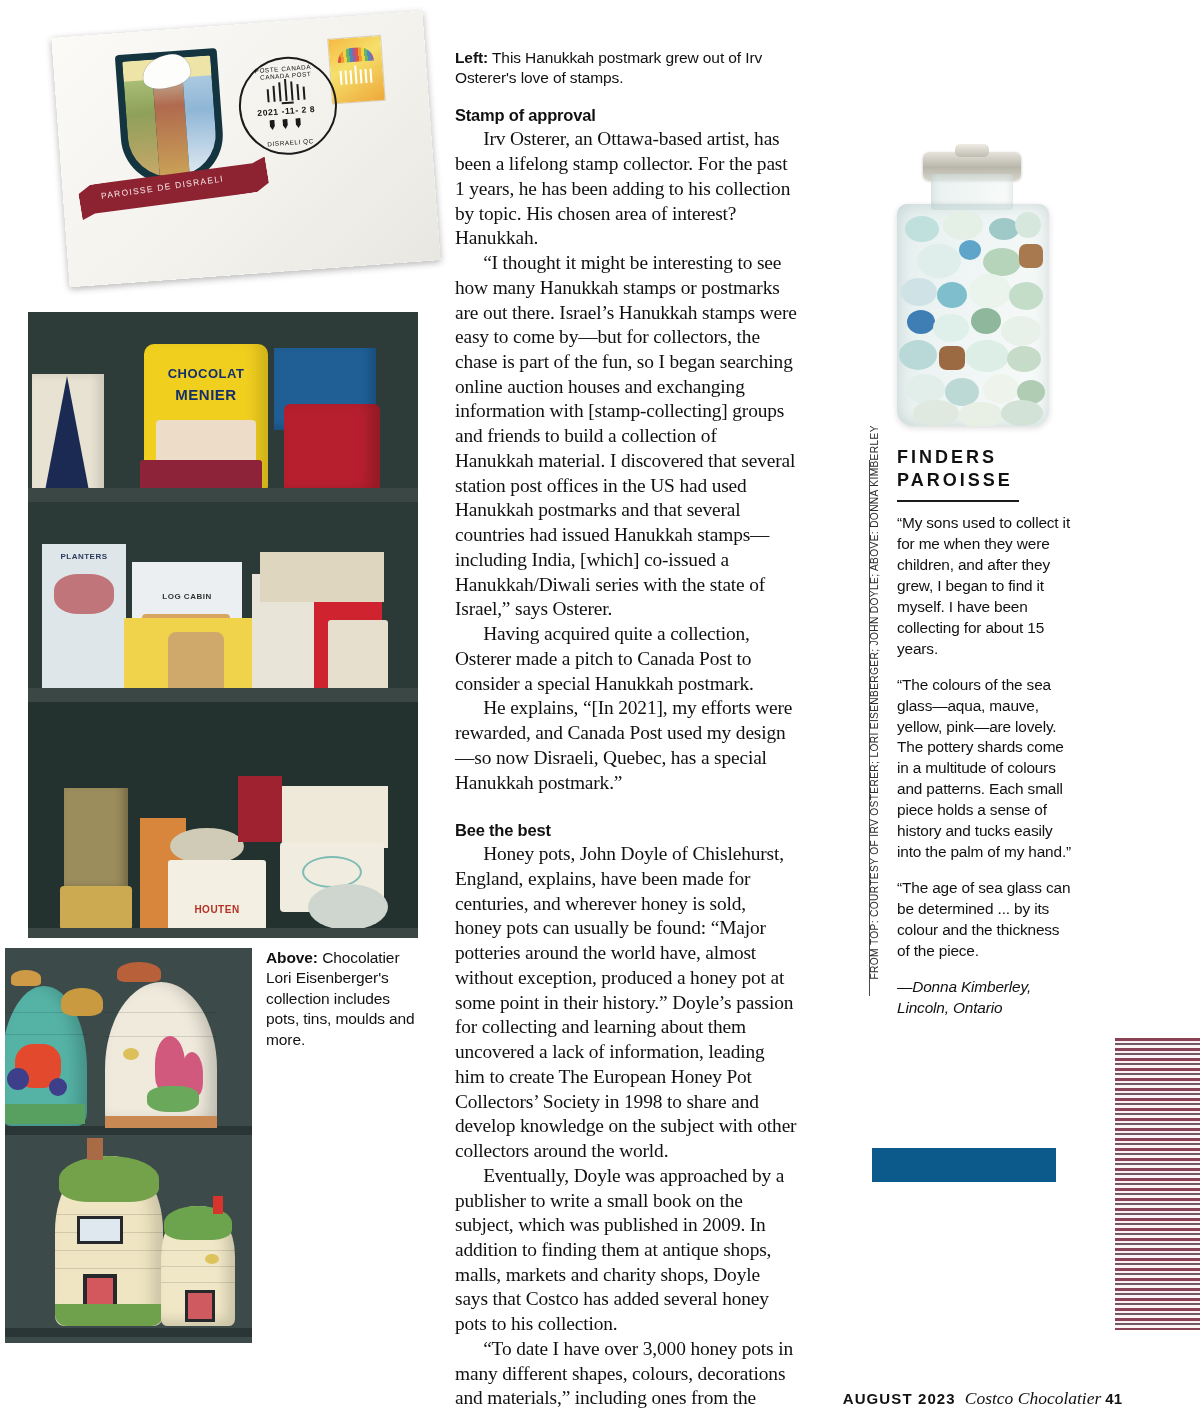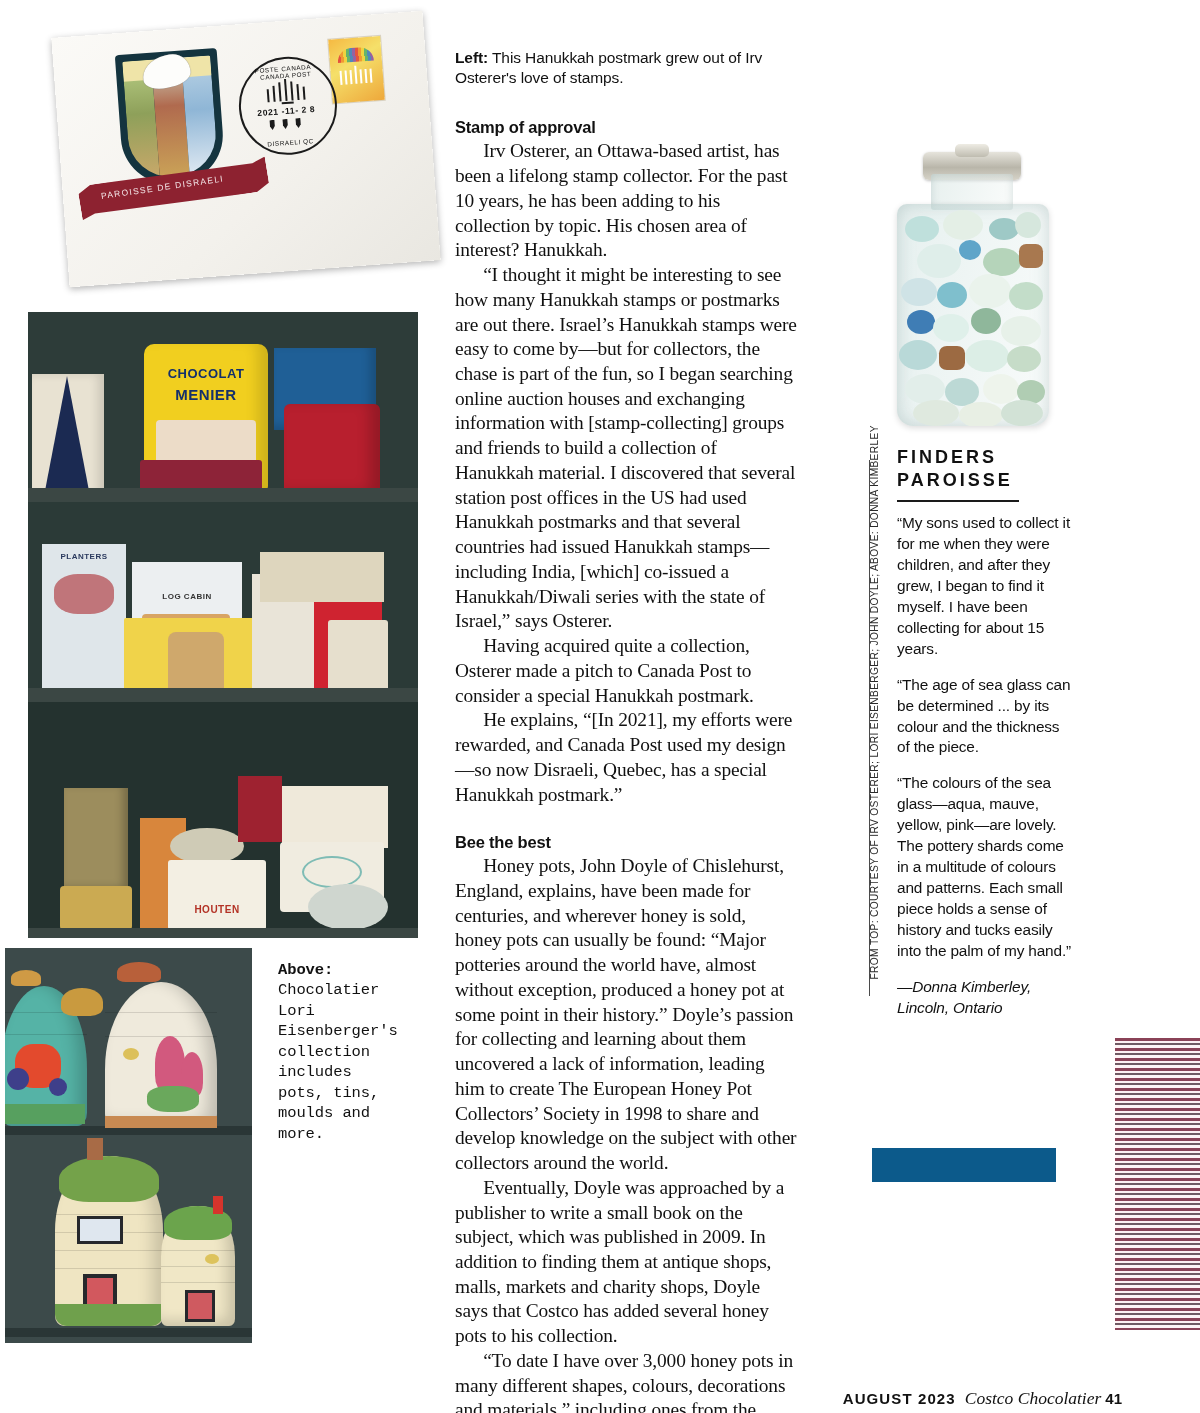--- a/index.html
+++ b/index.html
@@ -6,21 +6,21 @@
   body{width:1200px;height:1413px;position:relative;overflow:hidden;
        font-family:"Liberation Sans",sans-serif;color:#111;}
 
   
   .abs{position:absolute;}
 
   
   #body-column{left:455px;top:32px;width:342px;}
   .caption{font-size:15.5px;line-height:1.32;font-weight:500;letter-spacing:-0.1px;}
   .caption b{font-weight:700;}
-  .subhead{font-size:16.5px;font-weight:700;letter-spacing:-0.2px;margin-top:30px;margin-bottom:2px;}
+  .subhead{font-size:16.5px;font-weight:700;letter-spacing:-0.2px;margin-top:18px;margin-bottom:2px;}
   .body-p{font-family:"Liberation Serif",serif;font-size:19.4px;line-height:1.275;
           text-indent:1.45em;text-align:left;letter-spacing:-0.15px;margin:0;}
 
   
   #left-captions{left:262px;top:944px;width:160px;}
   #left-captions .caption{margin-bottom:0;}
   #left-captions .gap{height:22px;}
 
   
   #sidebar{left:897px;top:446px;width:175px;}
@@ -336,50 +336,50 @@
   </div>
 </div>
 
 <div id="body-column" class="abs">
 
   <p class="caption">
     <b>Left:</b><span> This Hanukkah postmark grew out of Irv Osterer's love of stamps.</span>
   </p>
 
   <div class="subhead">Stamp of approval</div>
-  <p class="body-p">Irv Osterer, an Ottawa-based artist, has been a lifelong stamp collector. For the past 10 years, he has been adding to his collection by topic. His chosen area of interest? Hanukkah.</p>
+  <p class="body-p">Irv Osterer, an Ottawa-based artist, has been a lifelong stamp collector. For the past 1 years, he has been adding to his collection by topic. His chosen area of interest? Hanukkah.</p>
   <p class="body-p">“I thought it might be interesting to see how many Hanukkah stamps or postmarks are out there. Israel’s Hanukkah stamps were easy to come by—but for collectors, the chase is part of the fun, so I began searching online auction houses and exchanging information with [stamp-collecting] groups and friends to build a collection of Hanukkah material. I discovered that several station post offices in the US had used Hanukkah postmarks and that several countries had issued Hanukkah stamps—including India, [which] co-issued a Hanukkah/Diwali series with the state of Israel,” says Osterer.</p>
   <p class="body-p">Having acquired quite a collection, Osterer made a pitch to Canada Post to consider a special Hanukkah postmark.</p>
   <p class="body-p">He explains, “[In 2021], my efforts were rewarded, and Canada Post used my design—so now Disraeli, Quebec, has a special Hanukkah postmark.”</p>
 
   <div class="subhead" style="margin-top:26px;">Bee the best</div>
   <p class="body-p">Honey pots, John Doyle of Chislehurst, England, explains, have been made for centuries, and wherever honey is sold, honey pots can usually be found: “Major potteries around the world have, almost without exception, produced a honey pot at some point in their history.” Doyle’s passion for collecting and learning about them uncovered a lack of information, leading him to create The European Honey Pot Collectors’ Society in 1998 to share and develop knowledge on the subject with other collectors around the world.</p>
   <p class="body-p">Eventually, Doyle was approached by a publisher to write a small book on the subject, which was published in 2009. In addition to finding them at antique shops, malls, markets and charity shops, Doyle says that Costco has added several honey pots to his collection.</p>
   <p class="body-p"><span>“To date I have over 3,000 honey pots in many different shapes, colours, decorations and materials,” including ones from the Victorian era.</span></p>
 </div>
 
 <div id="left-captions" class="abs">
-  <p class="caption" style="margin:16px;font-family:Liberation Mono, monospace;">
+  <p class="caption" style="margin:4px;">
     <b>Above:</b><span> Chocolatier Lori Eisenberger's collection includes pots, tins, moulds and more.</span>
   </p>
   <div class="gap"></div>
 </div>
 
 <div id="photo-credit" class="abs">
   <div class="bar"></div>
   <div class="rot">FROM TOP: COURTESY OF IRV OSTERER; LORI EISENBERGER; JOHN DOYLE; ABOVE: DONNA KIMBERLEY</div>
 </div>
 
 <div id="sidebar" class="abs">
   <div class="fk-title">FINDERS</div>
   <div class="fk-title">PAROISSE</div>
   <div class="fk-rule"></div>
   <p class="fk-p">“My sons used to collect it for me when they were children, and after they grew, I began to find it myself. I have been collecting for about 15 years.</p>
+  <p class="fk-p">“The colours of the sea glass—aqua, mauve, yellow, pink—are lovely. The pottery shards come in a multitude of colours and patterns. Each small piece holds a sense of history and tucks easily into the palm of my hand.”</p>
   <p class="fk-p">“The age of sea glass can be determined ... by its colour and the thickness of the piece.</p>
-  <p class="fk-p">“The colours of the sea glass—aqua, mauve, yellow, pink—are lovely. The pottery shards come in a multitude of colours and patterns. Each small piece holds a sense of history and tucks easily into the palm of my hand.”</p>
   <p class="fk-credit">—Donna Kimberley,</p>
   <p class="fk-credit">Lincoln, Ontario</p>
 </div>
 
 <div id="blue-bar" class="abs"></div>
 <div id="stripes" class="abs"></div>
 
 <div id="footer" class="abs">
   <span class="month">AUGUST 2023</span><span class="mag">Costco Chocolatier</span><span class="pg">41</span>
 </div>

